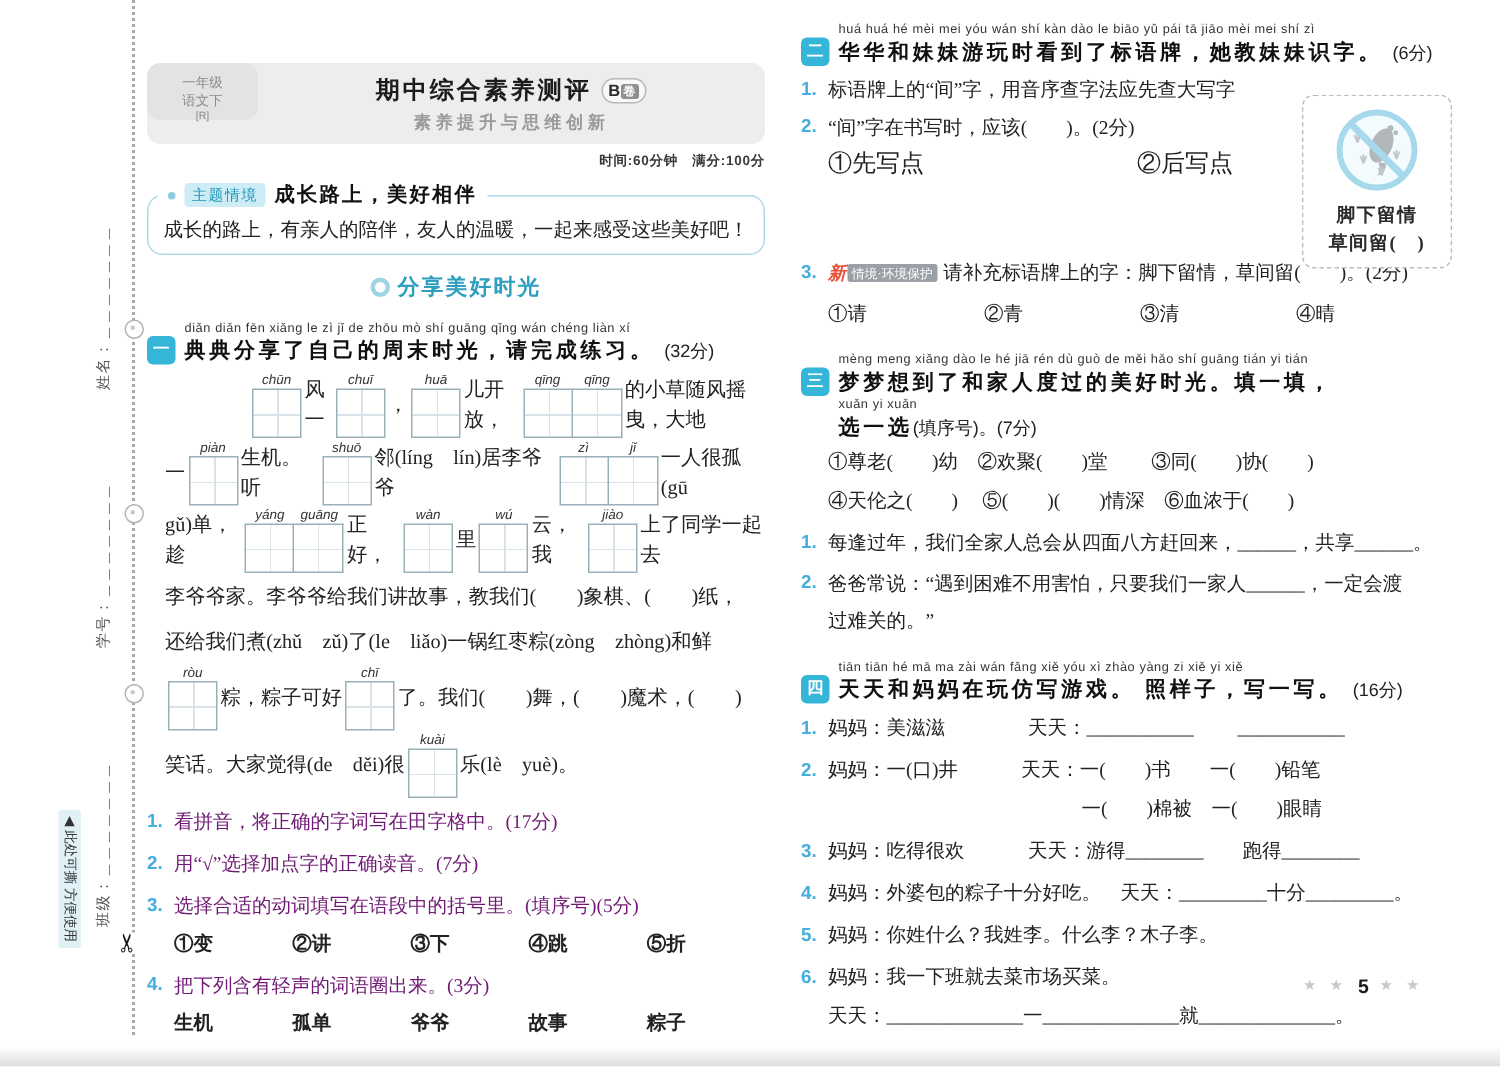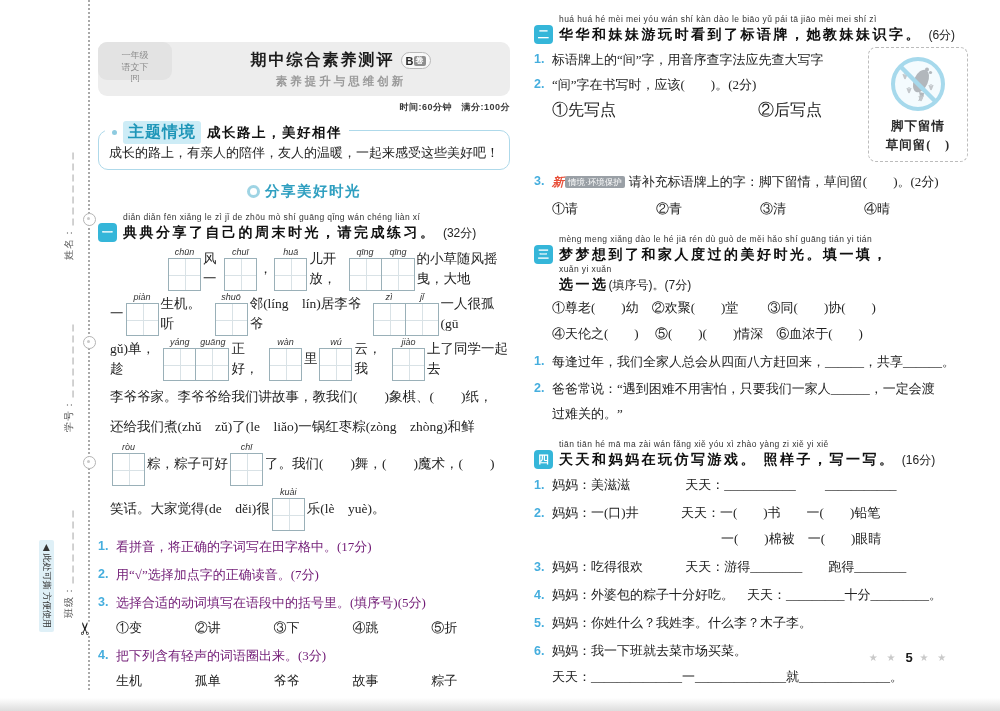--- a/index.html
+++ b/index.html
@@ -29,21 +29,21 @@
   .hdr-title{font-size:16px;font-weight:bold;letter-spacing:2px;color:#1c1c1c;display:inline-flex;align-items:center;gap:6px;}
   .badge{display:inline-flex;align-items:center;border:1px solid #b8b8b8;border-radius:9px;background:#f8f8f8;padding:0 4px;height:15px;gap:1px;}
   .badge .b{font-size:11px;font-weight:bold;color:#2b2b2b;letter-spacing:0;}
   .badge .juan{font-size:8px;background:#8f8f8f;color:#fff;border-radius:2px;padding:0 1px;line-height:10px;}
   .hdr-sub{font-size:11.5px;font-weight:bold;color:#9a9a9a;letter-spacing:3px;margin-top:3px;}
   .time-line{margin-top:5px;text-align:right;font-size:9px;font-weight:bold;color:#3a3a3a;letter-spacing:.5px;}
   
   .theme-box{position:relative;border:1.5px solid #aed9ea;border-radius:10px;margin-top:16px;padding:13px 10px 7px;}
   .theme-head{position:absolute;top:-10px;left:6px;display:flex;align-items:center;gap:6px;background:#fff;padding:0 7px;}
   .theme-dot{width:5px;height:5px;border-radius:50%;background:#8ecbe0;}
-  .theme-label{background:#cdecf6;color:#1e96b8;font-size:16px;font-weight:bold;padding:1px 5px;border-radius:3px;letter-spacing:1px;}
+  .theme-label{background:#cdecf6;color:#1e96b8;font-size:10px;font-weight:normal;padding:1px 5px;border-radius:3px;letter-spacing:1px;}
   .theme-title{font-size:13.5px;font-weight:bold;color:#111;letter-spacing:1.5px;}
   .theme-content{font-size:13px;text-align:right;color:#222;}
   
   .banner{margin-top:12px;text-align:center;}
   .banner-inner{display:inline-flex;align-items:center;gap:5px;color:#2f9fc0;font-weight:bold;font-size:14.5px;letter-spacing:1.5px;}
   .ring{width:7px;height:7px;border:3px solid #9fd4e4;border-radius:50%;display:inline-block;}
   
   .sec{margin-top:10px;}
   .sec-head{display:flex;align-items:flex-start;}
   .sec-icon{flex:0 0 19px;width:19px;height:19px;border-radius:4px;background:#35b6d9;color:#fff;font-size:11px;font-weight:bold;
@@ -61,28 +61,28 @@
   .box-unit{display:inline-flex;flex-direction:column;align-items:center;font-style:italic;}
   .py{font-size:9px;color:#333;height:11px;line-height:11px;white-space:nowrap;}
   .tzg{width:33px;height:33px;box-sizing:border-box;border:1px solid #9ab0b8;background:
     linear-gradient(to right, transparent 16px, #d9e2e6 16px, #d9e2e6 17px, transparent 17px),
     linear-gradient(to bottom, transparent 16px, #d9e2e6 16px, #d9e2e6 17px, transparent 17px);}
   .boxgroup .box-unit + .box-unit .tzg{border-left:none;}
   
   .q-row{display:flex;margin-top:3px;line-height:25px;}
   .qnum{flex:0 0 18px;color:#45aede;font-weight:bold;font-size:12.5px;}
   .qtext{font-size:13px;color:#701a75;}
-  .opt-row{display:flex;margin-left:18px;line-height:25px;}
+  .opt-row{display:flex;margin-left:18px;line-height:25px;font-weight:bold;}
   .opt{flex:1;font-size:13px;}
   
   .nl-item{margin-top:2px;}
   .nl-line{display:flex;line-height:25px;}
   .nl-line .kai{font-size:13px;}
   .ex2-body{position:relative;padding-right:112px;min-height:122px;margin-top:2px;}
-  .sign-box{position:absolute;right:0;top:0;width:100px;box-sizing:border-box;border:1.5px dashed #bcbcbc;border-radius:8px;
+  .sign-box{position:absolute;right:0;top:16px;width:100px;box-sizing:border-box;border:1.5px dashed #bcbcbc;border-radius:8px;
     padding:7px 3px 6px;text-align:center;background:#fff;}
   .sign-text{font-size:12.5px;font-weight:bold;color:#2b2b2b;line-height:19px;letter-spacing:1px;}
   .badge-new{color:#e8503a;font-weight:bold;font-style:italic;font-size:12px;margin-right:1px;}
   .badge-gray{background:#9aa0a6;color:#fff;font-size:8.5px;padding:1px 3px;border-radius:2px;margin-right:4px;position:relative;top:-1px;}
   .opt-row-2{display:flex;margin-left:18px;line-height:25px;padding-right:30px;justify-content:space-between;width:270px;}
   .opt-row-4{display:flex;margin-left:18px;line-height:25px;}
   .opt-row-4 .opt{flex:1;}
   .ex3-row2{margin-left:25px;}
   .ex3-opts{margin-left:18px;font-size:13px;line-height:26px;}
   .ex4 .nl-line{line-height:26px;}

